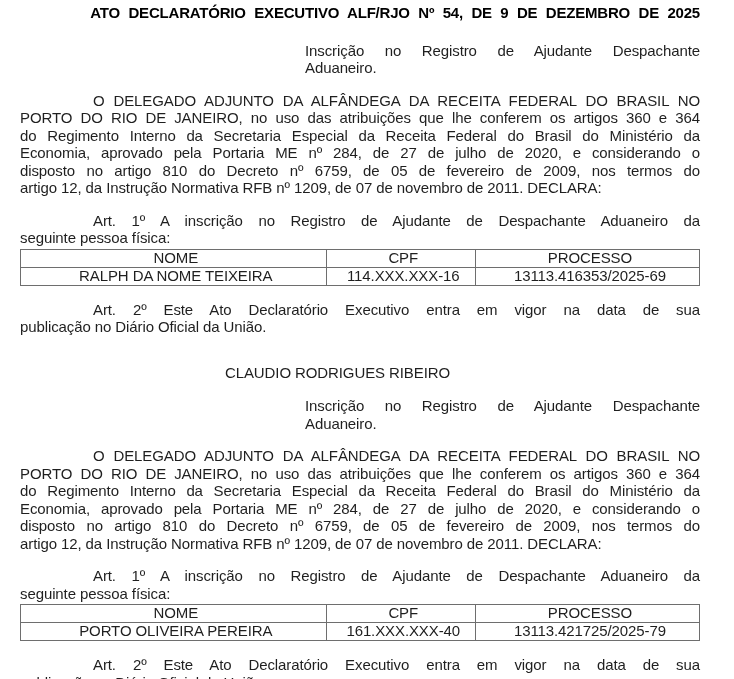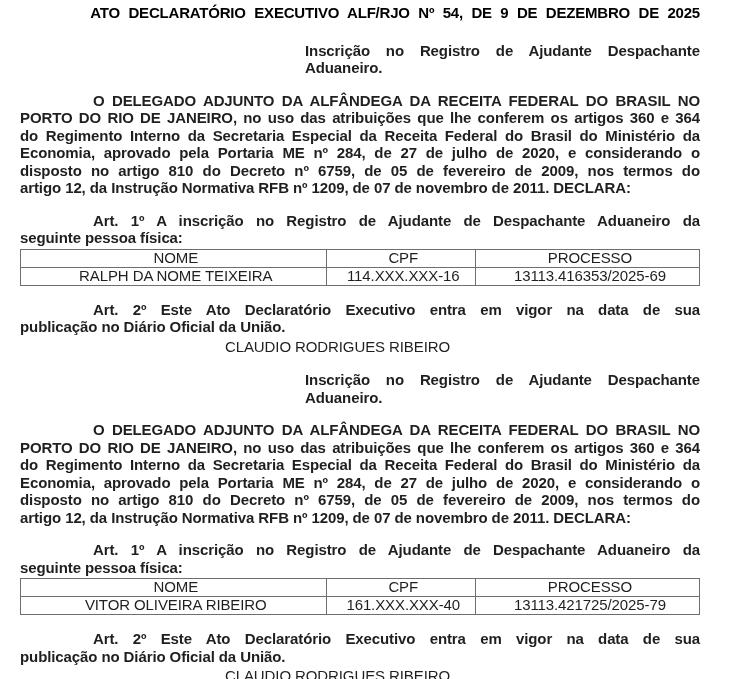--- a/index.html
+++ b/index.html
@@ -12,40 +12,40 @@
   }
   .page { padding: 4px 34px 0 20px; }
   .act { margin: 0; }
   .act-title {
     font-weight: bold; color: #000000;
     text-align: right;
     word-spacing: 4.5px; letter-spacing: -0.2px;
     margin: 0 0 20px 0;
   }
   .summary { margin: 0 0 14px 285px; }
-  .pline { text-align: justify; text-align-last: justify; font-weight: bold; }
+  .pline { text-align: justify; text-align-last: justify; }
   .pline.pline-last { text-align-last: left; }
   .indent-first .pline:first-child { text-indent: 73px; margin-top: 15px; }
   .doc-table {
     width: 100%; border-collapse: collapse; table-layout: fixed;
     margin: 2px 0 2px 0;
   }
   .doc-table th, .doc-table td {
     border: 1px solid #6e6e6e;
     font-weight: normal; text-align: center;
     padding: 0 4px 1px 9px;
     height: 16px; line-height: 16px;
     overflow: hidden; white-space: nowrap;
   }
   .col-nome { width: 45%; }
   .col-cpf { width: 22%; }
   .col-processo { width: 33%; }
   .signature {
     text-align: center;
-    margin: 2px 45px 16px 0;
+    margin: 28px 45px 16px 0;
   }
 </style>
 </head>
 <body>
 
 <div class="page">
 
   <section class="act">
     <div class="act-title">ATO DECLARATÓRIO EXECUTIVO ALF/RJO Nº 54, DE 9 DE DEZEMBRO DE 2025</div>
 
@@ -127,21 +127,21 @@
       </colgroup>
       <thead>
         <tr>
           <th>NOME</th>
           <th>CPF</th>
           <th>PROCESSO</th>
         </tr>
       </thead>
       <tbody>
         <tr>
-          <td>VITOR OLIVEIRA RIBEIRO</td>
+          <td>PORTO OLIVEIRA PEREIRA</td>
           <td>161.XXX.XXX-40</td>
           <td>13113.421725/2025-79</td>
         </tr>
       </tbody>
     </table>
 
     <div class="article indent-first">
         <div class="pline">Art. 2º Este Ato Declaratório Executivo entra em vigor na data de sua</div>
         <div class="pline pline-last">publicação no Diário Oficial da União.</div>
       </div>

